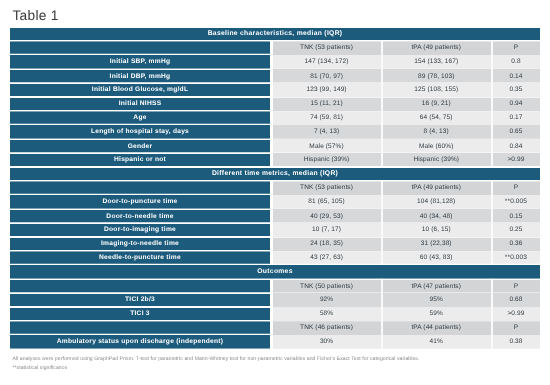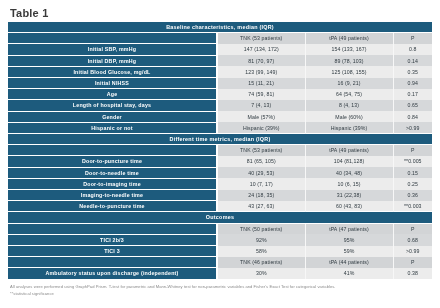--- a/index.html
+++ b/index.html
@@ -18,21 +18,21 @@
     height: 308px;
     position: relative;
     box-sizing: border-box;
     padding: 6px 8px 0 8px;
   }
   .table-caption {
     font-size: 11px;
     color: #3a3a3a;
     letter-spacing: 0.2px;
     margin: 1px 0 2px 2px;
-    font-weight: 700;
+    font-weight: 400;
   }
   table.t1 {
     border-collapse: collapse;
     width: 424px;
     table-layout: fixed;
     font-size: 5.2px;
   }
   table.t1 td {
     padding: 0;
     margin: 0;

